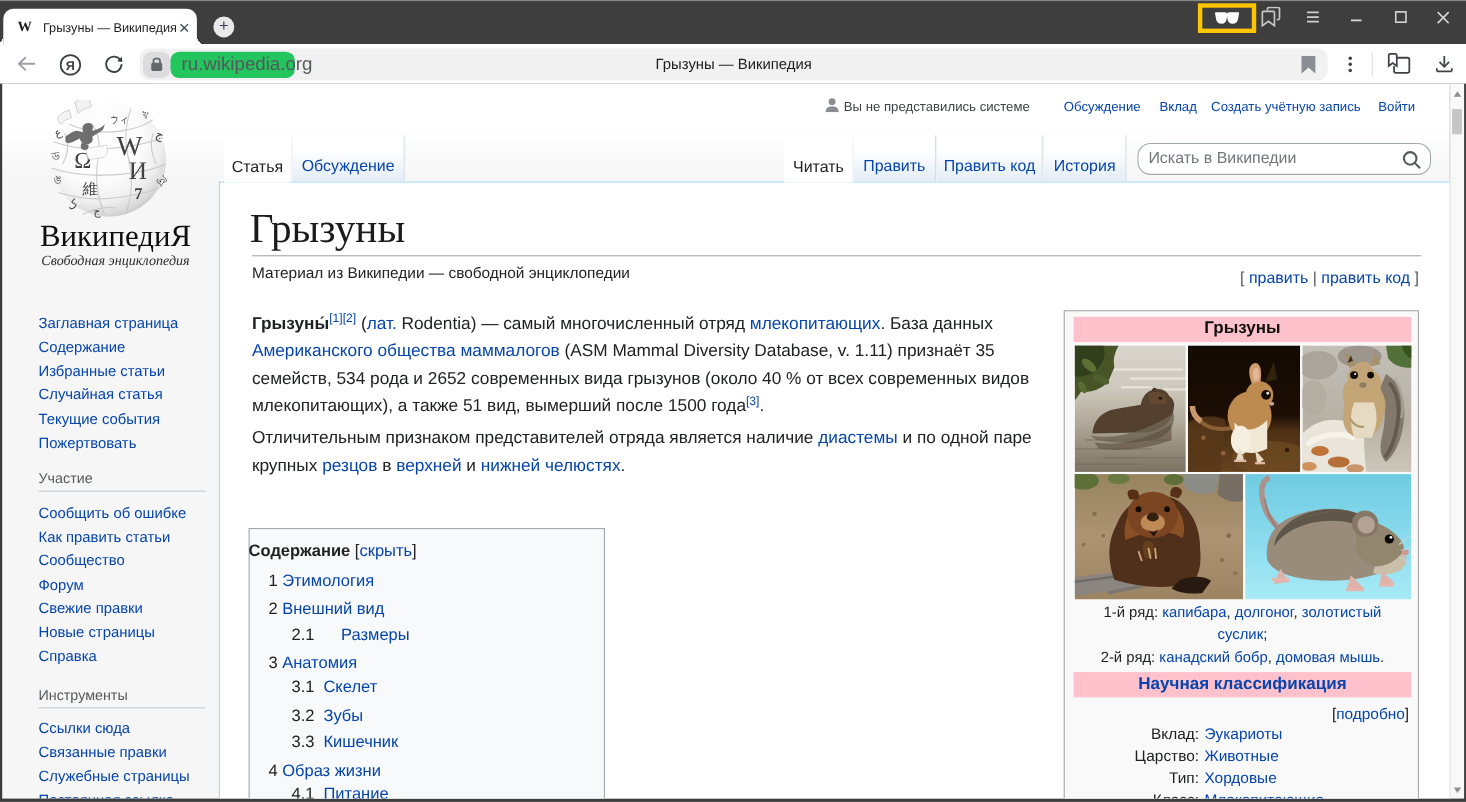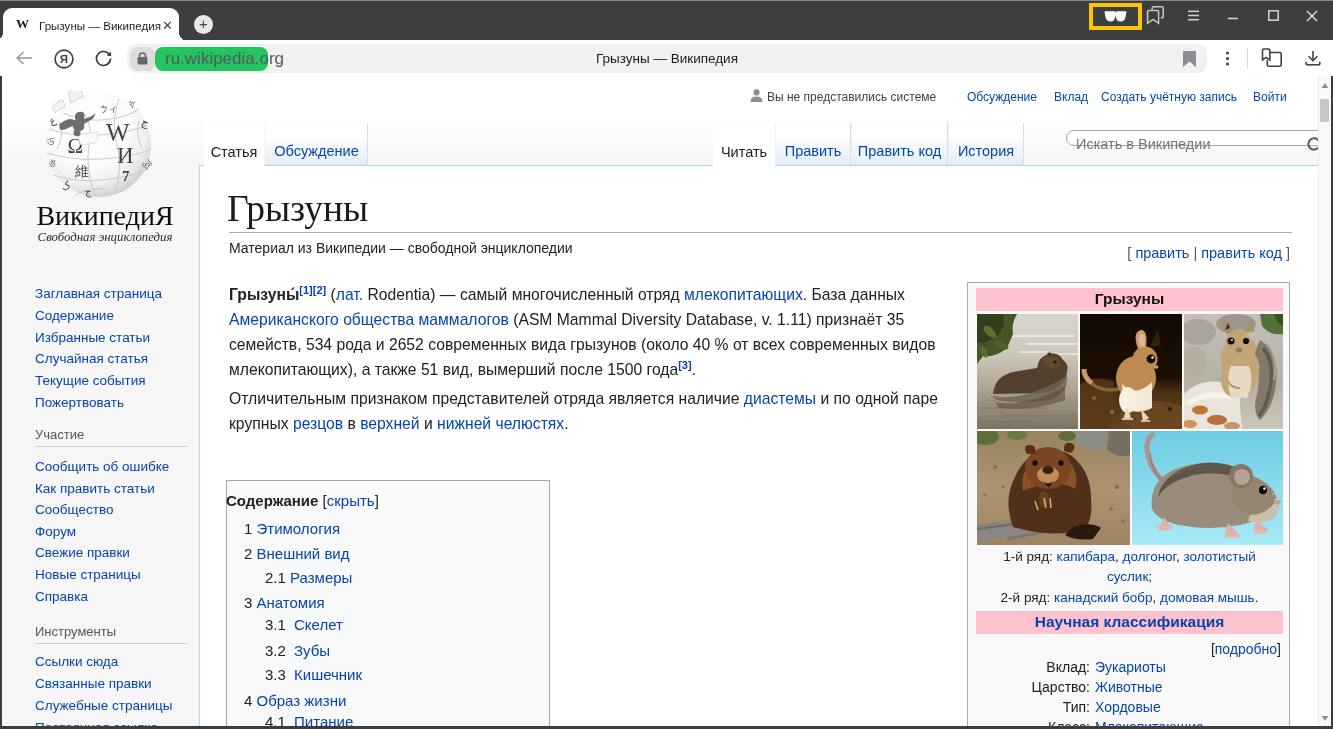--- a/index.html
+++ b/index.html
@@ -35,30 +35,30 @@
 
 .plink { font-size:12px; }
 
 
 .wtab { top:47px; height:42px; font-size:14.5px; }
 .wtab .lbl { position:absolute; bottom:6px; width:100%; text-align:center; }
 .tgrad { background:linear-gradient(#ffffff 30%, #e3edf5 100%); border-left:1px solid #eef2f5; border-right:1px solid #d7dfe5; }
 .tsel { background:#fff; height:43px; }
 
 
-#search { left:1032px; top:54px; width:267px; height:16px; background:#fff; border:1px solid #a2a9b1; border-radius:12px;margin-left:32px; }
+#search { left:1032px; top:54px; width:267px; height:29px; background:#fff; border:1px solid #a2a9b1; border-radius:12px; }
 #search .ph { position:absolute; left:9px; top:5px; font-size:14.5px; color:#72777d; }
 
 
 #h1t { left:225px; top:110.5px; font-family:"Liberation Serif",serif; font-size:37.5px; color:#1b1b1b; }
 #h1line { left:227px; top:156px; width:1063px; height:1px; background:#a9a9ab; }
 #subt { left:227px; top:164px; font-size:14px; color:#222; }
 #editsec { top:169px; right:28px; font-size:14.5px; color:#54595d; }
 .para { left:227px; font-size:15.7px; line-height:25.3px; color:#202122; white-space:nowrap; }
-sup { font-size:11px; line-height:0;font-weight:bold; }
+sup { font-size:11px; line-height:0; }
 
 
 #toc { left:224px; top:404px; width:324px; height:250px; background:#f8f9fa; border:1px solid #a2a9b1; }
 .tocrow { position:absolute; font-size:15px; height:20px; line-height:20px; color:#202122; }
 
 
 #ibox { left:965px; top:206px; width:323px; height:448px; background:#f9f9f9; border:1px solid #aaa; }
 .pinkbar { left:8px; width:307px; height:22.5px; background:#ffc1cc; text-align:center; font-weight:bold; font-size:15.5px; line-height:22.5px; }
 .icap { left:8px; width:307px; text-align:center; font-size:13.5px; line-height:20.4px; color:#202122; }
 .clsrow { font-size:14px; height:20px; line-height:20px; }
@@ -218,21 +218,21 @@
   </div>
   <div class="abs para" style="top:310px">
     Отличительным признаком представителей отряда является наличие <a>диастемы</a> и по одной паре<br>
     крупных <a>резцов</a> в <a>верхней</a> и <a>нижней челюстях</a>.
   </div>
 
   <div class="abs" id="toc"></div>
   <div class="abs tocrow" style="left:224px;top:415px;width:324px;font-weight:bold">Содержание <span style="font-weight:normal">[<a>скрыть</a>]</span></div>
   <div class="abs tocrow" style="left:242px;top:442.6px">1 <a style="margin-left:0px">Этимология</a></div>
   <div class="abs tocrow" style="left:242px;top:468.2px">2 <a style="margin-left:0px">Внешний вид</a></div>
-  <div class="abs tocrow" style="left:263px;top:491.7px">2.1 <a style="margin-left:0">Размеры</a></div>
+  <div class="abs tocrow" style="left:263px;top:491.7px">2.1 <a style="margin-left:20px">Размеры</a></div>
   <div class="abs tocrow" style="left:242px;top:517.3px">3 <a style="margin-left:0px">Анатомия</a></div>
   <div class="abs tocrow" style="left:263px;top:539.3px">3.1 <a style="margin-left:4px">Скелет</a></div>
   <div class="abs tocrow" style="left:263px;top:564.5px">3.2 <a style="margin-left:4px">Зубы</a></div>
   <div class="abs tocrow" style="left:263px;top:589.4px">3.3 <a style="margin-left:4px">Кишечник</a></div>
   <div class="abs tocrow" style="left:242px;top:615px">4 <a style="margin-left:0px">Образ жизни</a></div>
   <div class="abs tocrow" style="left:263px;top:636.3px">4.1 <a style="margin-left:4px">Питание</a></div>
 
   <div class="abs" id="ibox">
     <div class="abs pinkbar" style="top:5px;color:#111">Грызуны</div>
     <div class="abs" id="collage" style="left:9px;top:31px;width:306px;height:231px">

